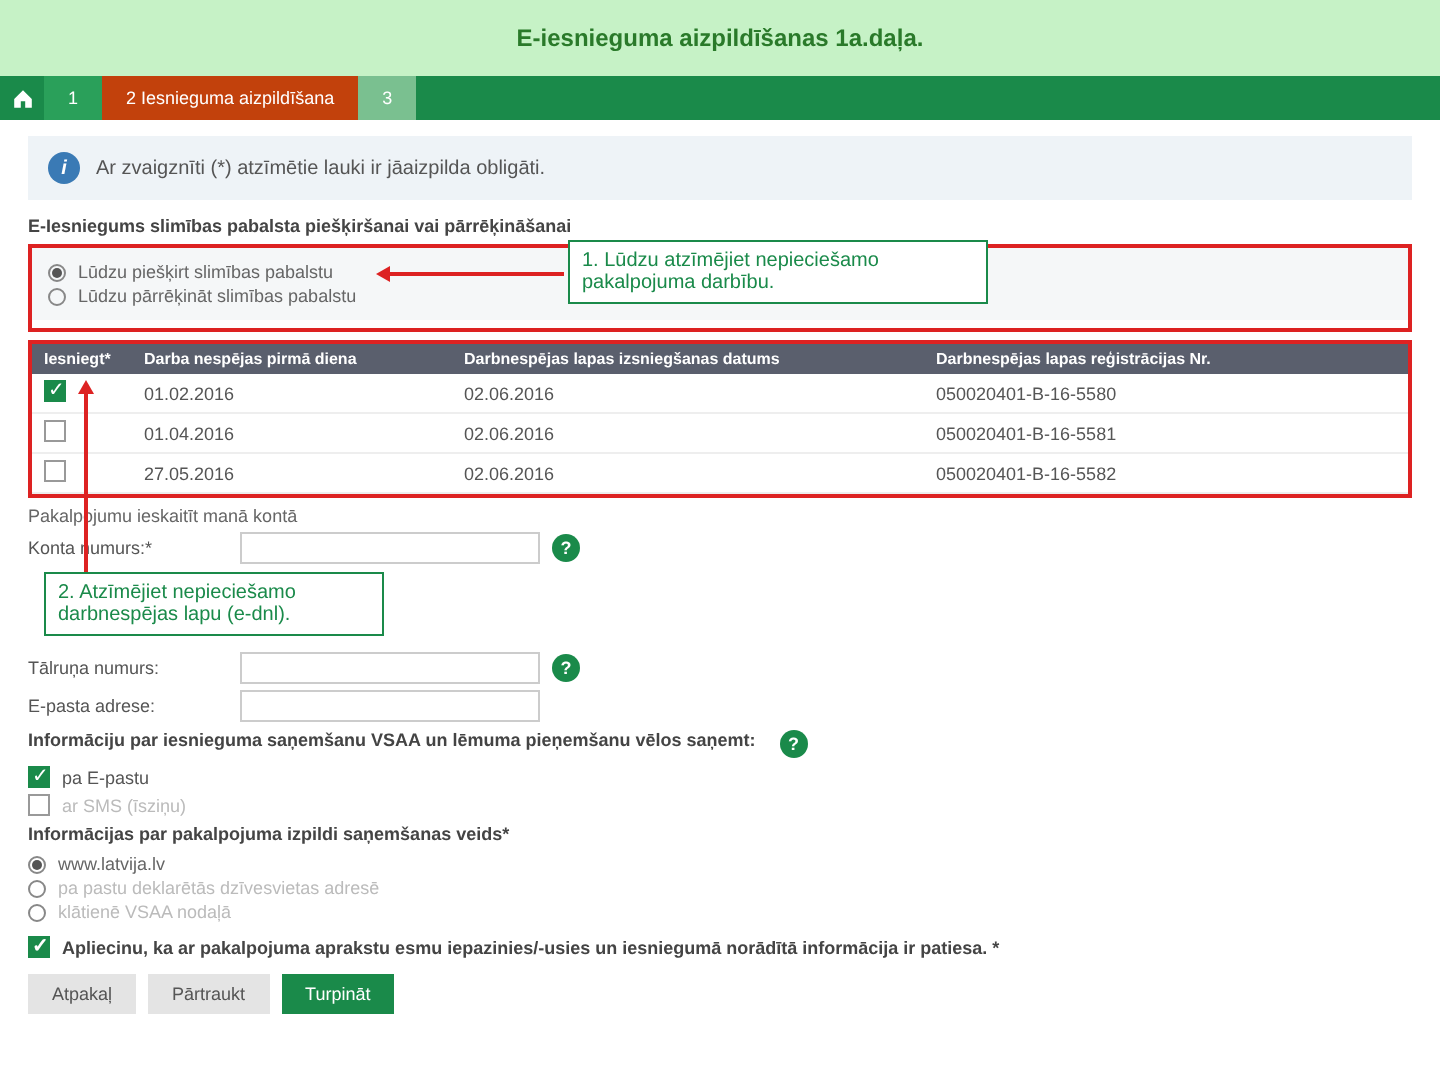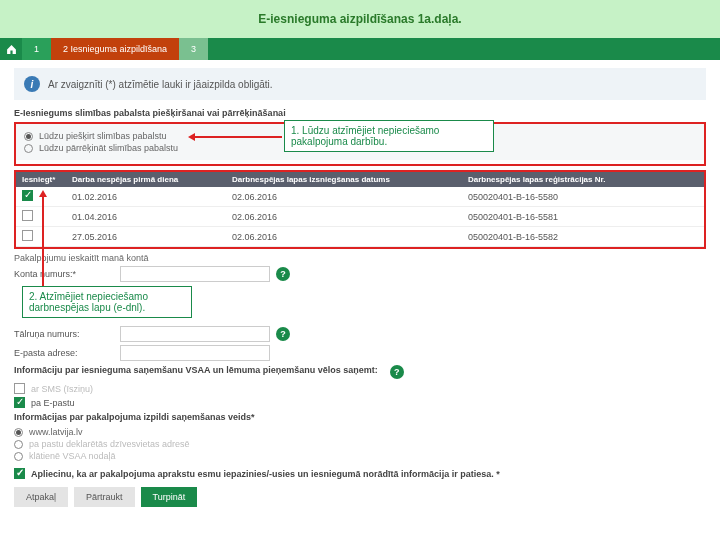--- a/index.html
+++ b/index.html
@@ -138,27 +138,27 @@
   </div>
   <div class="form-row">
     <span class="field-label">E-pasta adrese:</span>
     <input type="text" style="">
   </div>
 
   <div class="section-title" style="display:flex;align-items:flex-start;gap:12px;">
     <span>Informāciju par iesnieguma saņemšanu VSAA un lēmuma pieņemšanu vēlos saņemt:</span>
     <span class="help">?</span>
   </div>
+  <div class="form-row">
+      <span class="chk on"></span>
+      <span>pa E-pastu</span>
+    </div>
   <div class="form-row" style="color:#bbb">
       <span class="chk"></span>
       <span>ar SMS (īsziņu)</span>
-    </div>
-  <div class="form-row">
-      <span class="chk on"></span>
-      <span>pa E-pastu</span>
     </div>
 
   <div class="section-title">Informācijas par pakalpojuma izpildi saņemšanas veids*</div>
   <div class="radio-row">
       <span class="radio-dot sel"></span>
       <span>www.latvija.lv</span>
     </div>
   <div class="radio-row" style="color:#bbb">
       <span class="radio-dot"></span>
       <span>pa pastu deklarētās dzīvesvietas adresē</span>

